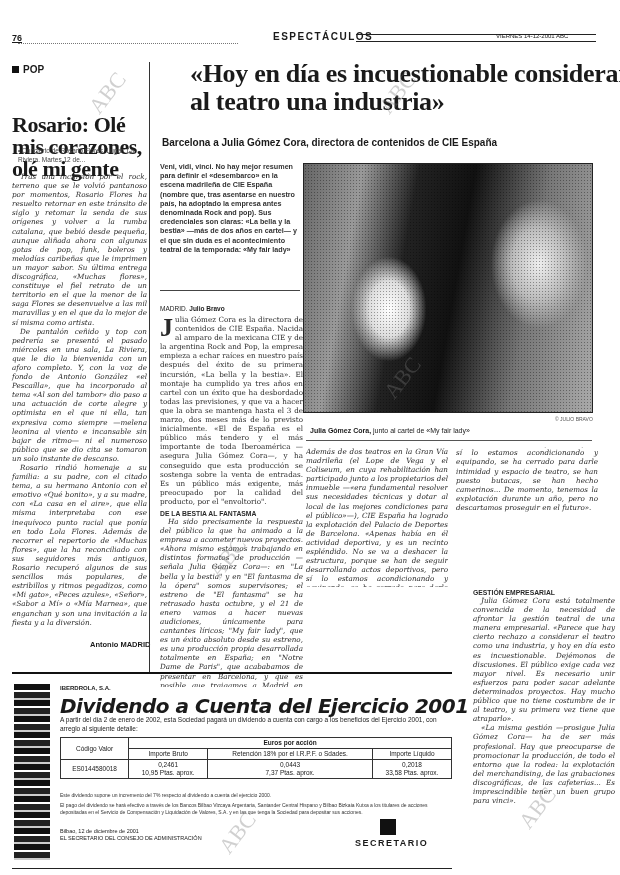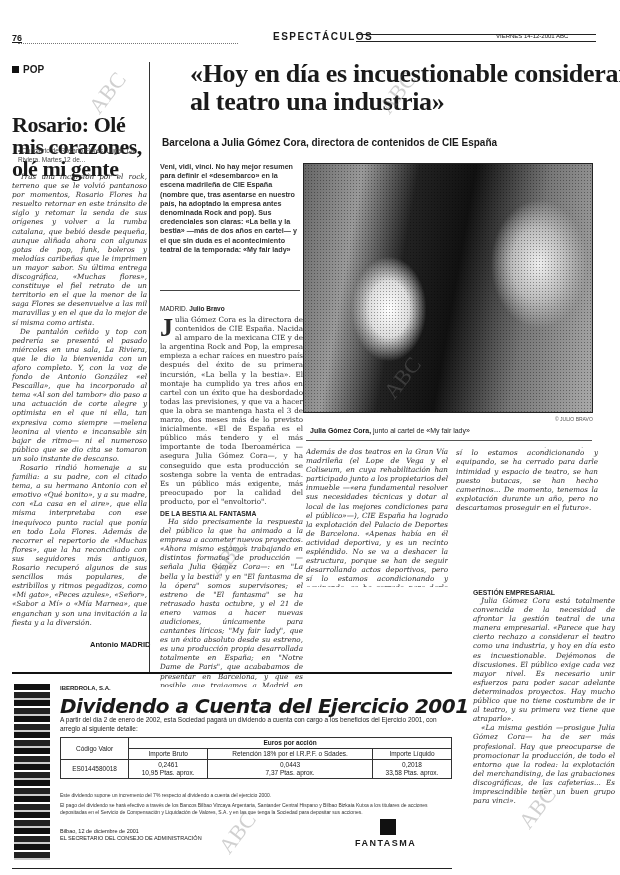--- a/index.html
+++ b/index.html
@@ -152,21 +152,21 @@
   </tr>
 </tbody>
   </table>
 <div class="abs ad-note1">Este dividendo supone un incremento del 7% respecto al dividendo a cuenta del ejercicio 2000.</div>
 <div class="abs ad-note2">El pago del dividendo se hará efectivo a través de los Bancos Bilbao Vizcaya Argentaria, Santander Central Hispano y Bilbao Bizkaia Kutxa a los titulares de acciones depositadas en el Servicio de Compensación y Liquidación de Valores, S.A. y en las que tenga la Sociedad para depositar sus acciones.</div>
 <div class="abs ad-sign">
     <div>Bilbao, 12 de diciembre de 2001</div>
     <div>EL SECRETARIO DEL CONSEJO DE ADMINISTRACIÓN</div>
   </div>
 <div class="abs ad-logo-mark"></div>
-<div class="abs ad-logo">FANTASMA</div>
+<div class="abs ad-logo">SECRETARIO</div>
 <div class="abs ad-bottom"></div>
 
 <div class="abs wm" style="left:85px;top:80px">ABC</div>
 <div class="abs wm" style="left:375px;top:80px">ABC</div>
 <div class="abs wm" style="left:205px;top:545px">ABC</div>
 <div class="abs wm" style="left:380px;top:365px">ABC</div>
 <div class="abs wm" style="left:515px;top:795px">ABC</div>
 <div class="abs wm" style="left:215px;top:820px">ABC</div>
 
 </body></html>

